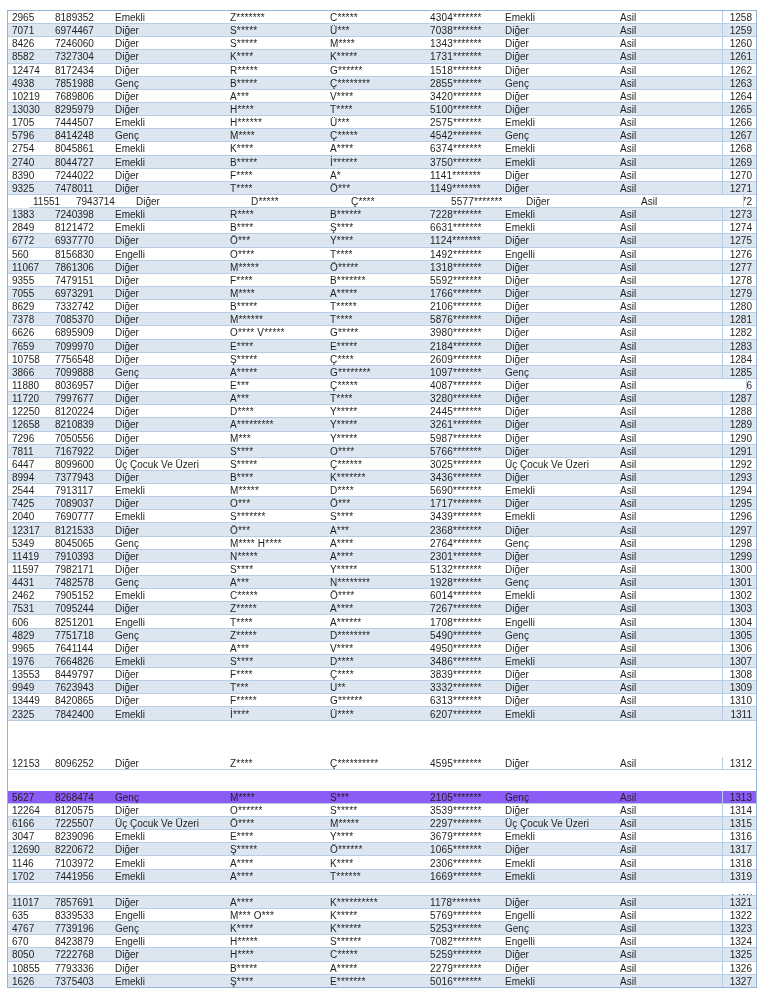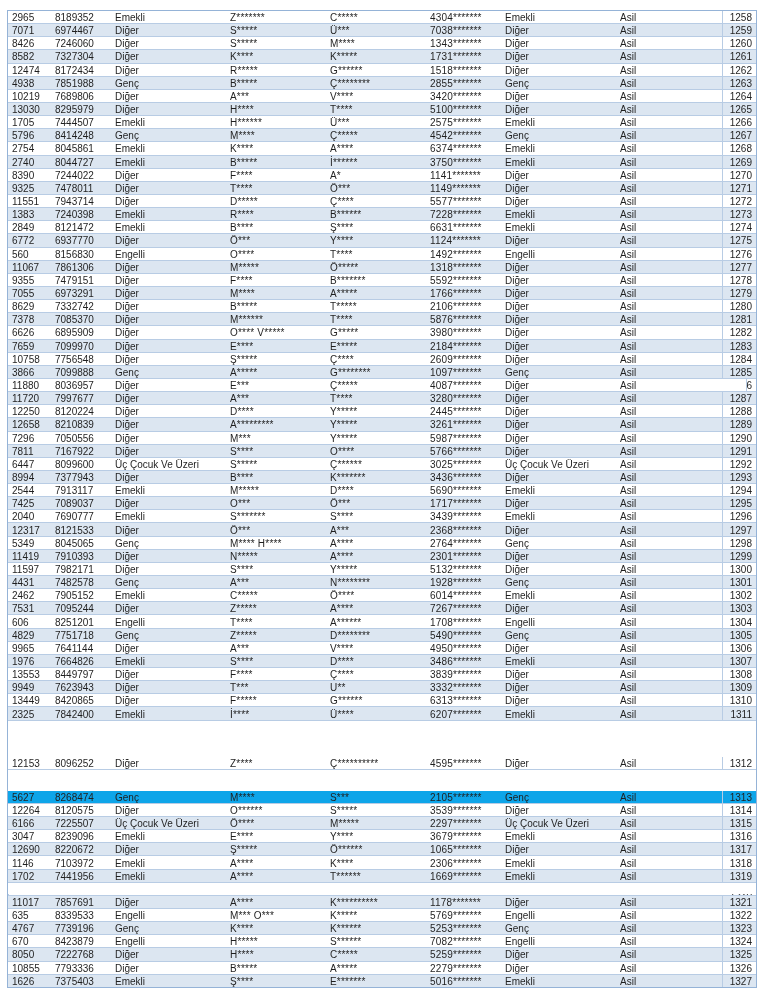--- a/index.html
+++ b/index.html
@@ -219,21 +219,21 @@
     <div class="cell c1">9325</div>
     <div class="cell c2">7478011</div>
     <div class="cell c3">Diğer</div>
     <div class="cell c4">T****</div>
     <div class="cell c5">Ö***</div>
     <div class="cell c6">1149*******</div>
     <div class="cell c7">Diğer</div>
     <div class="cell c8">Asil</div>
     <div class="cell c9" style="border-left-color: rgb(184, 204, 228); padding-left: 22px;">1271</div>
   </div>
-      <div class="trow" style="border-bottom-color: rgb(184, 204, 228); color: rgb(31, 31, 31);">
+      <div class="trow" style="border-bottom-color: rgb(184, 204, 228); color: rgb(31, 31, 31); margin-left: 21px;">
     <div class="cell c1">11551</div>
     <div class="cell c2">7943714</div>
     <div class="cell c3">Diğer</div>
     <div class="cell c4">D*****</div>
     <div class="cell c5">Ç****</div>
     <div class="cell c6">5577*******</div>
     <div class="cell c7">Diğer</div>
     <div class="cell c8">Asil</div>
     <div class="cell c9" style="border-left-color: rgb(184, 204, 228);">1272</div>
   </div>
@@ -670,21 +670,21 @@
     <div class="cell c1">12153</div>
     <div class="cell c2">8096252</div>
     <div class="cell c3">Diğer</div>
     <div class="cell c4">Z****</div>
     <div class="cell c5">Ç**********</div>
     <div class="cell c6">4595*******</div>
     <div class="cell c7">Diğer</div>
     <div class="cell c8">Asil</div>
     <div class="cell c9" style="border-left-color: rgb(184, 204, 228);">1312</div>
   </div>
-      <div class="trow band" style="border-bottom-color: rgb(184, 204, 228); color: rgb(31, 31, 31); background: #0ea5e9; margin-top: 21px;">
+      <div class="trow band" style="border-bottom-color: rgb(184, 204, 228); color: rgb(31, 31, 31); background: #8b5cf6; margin-top: 21px;">
     <div class="cell c1">5627</div>
     <div class="cell c2">8268474</div>
     <div class="cell c3">Genç</div>
     <div class="cell c4">M****</div>
     <div class="cell c5">S***</div>
     <div class="cell c6">2105*******</div>
     <div class="cell c7">Genç</div>
     <div class="cell c8">Asil</div>
     <div class="cell c9" style="border-left-color: rgb(184, 204, 228);">1313</div>
   </div>

